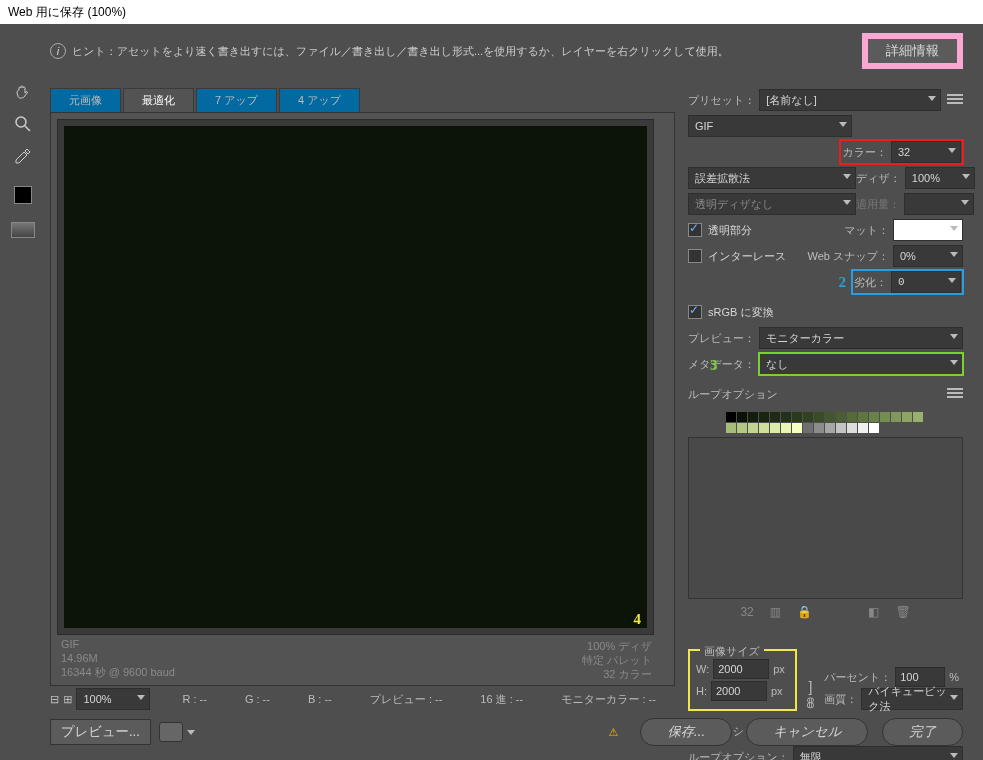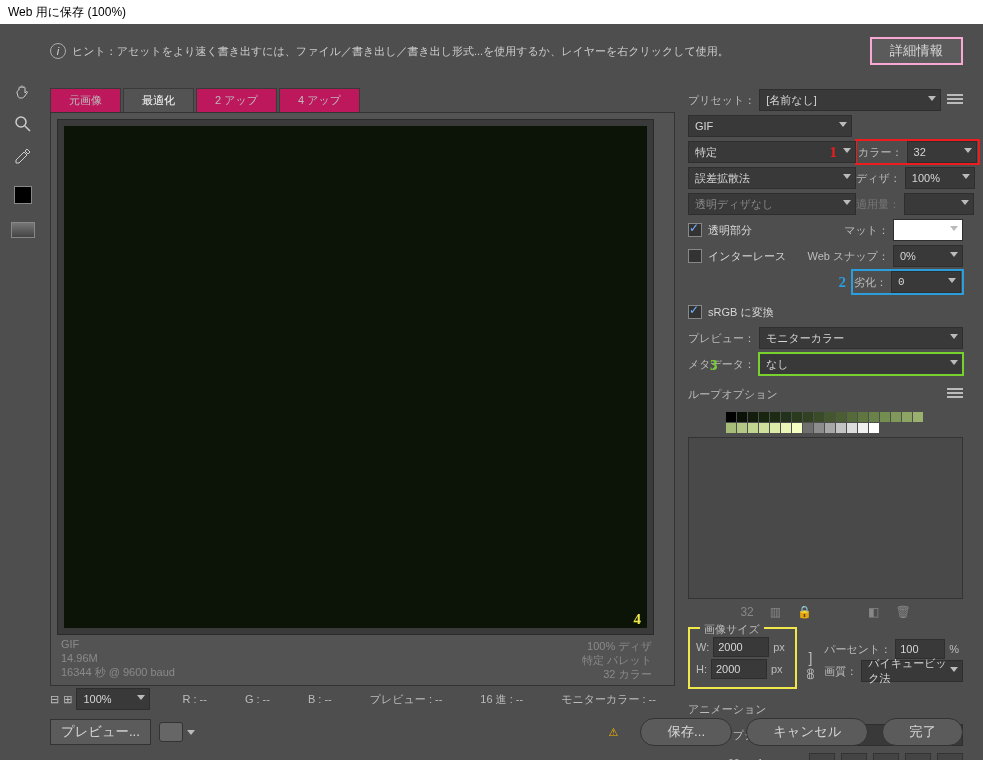--- a/index.html
+++ b/index.html
@@ -17,29 +17,29 @@
     --highlight-green:#77d22d;
     --highlight-yellow:#f0e84a;
   }
   html,body{margin:0;padding:0;background:#eee;font-family:"Meiryo UI","Yu Gothic UI","MS PGothic",sans-serif;font-size:11px;color:var(--text);}
   .window{width:983px;height:760px;background:var(--bg-app);position:relative;}
   .titlebar{height:24px;background:#fff;color:#000;display:flex;align-items:center;padding:0 8px;font-size:12px;}
   .content{position:absolute;top:24px;left:0;right:0;bottom:0;background:var(--bg-app);}
   .hintbar{position:absolute;top:16px;left:50px;right:20px;height:22px;display:flex;align-items:center;}
   .hintbar .info-icon{width:14px;height:14px;border:1px solid #aaa;border-radius:50%;display:inline-flex;align-items:center;justify-content:center;margin-right:6px;font-style:italic;}
   .hintbar .hinttext{color:#ccc;}
-  .hintbar .more-btn{margin-left:auto;background:#5b5b5b;border:2px solid #f9a8d4;padding:3px 18px;color:var(--text);}
+  .hintbar .more-btn{margin-left:auto;background:#5b5b5b;border:6px solid #f9a8d4;padding:3px 18px;color:var(--text);}
   .toolcol{position:absolute;left:8px;top:58px;width:30px;display:flex;flex-direction:column;align-items:center;gap:12px;}
   .tool{width:20px;height:20px;display:flex;align-items:center;justify-content:center;color:#ccc;}
   .swatch{width:16px;height:16px;background:#000;border:1px solid #888;margin-top:8px;}
   .slicebtn{width:22px;height:14px;border:1px solid #888;background:linear-gradient(#777,#444);margin-top:6px;}
 
   .viewpanel{position:absolute;left:50px;top:64px;width:625px;bottom:74px;}
   .tabs{display:flex;height:24px;}
-  .tab{padding:0 18px;display:flex;align-items:center;color:var(--text-dim);background:#be185d;border:1px solid #3a3a3a;border-bottom:none;margin-right:2px;}
+  .tab{padding:0 18px;display:flex;align-items:center;color:var(--text-dim);background:#0369a1;border:1px solid #3a3a3a;border-bottom:none;margin-right:2px;}
   .tab.active{background:var(--bg-panel);color:#fff;}
   .preview-wrap{position:absolute;top:24px;left:0;right:0;bottom:0;border:1px solid #333;background:var(--bg-panel);}
   .preview-inner{position:absolute;top:6px;left:6px;right:20px;bottom:50px;border:1px solid #2b2b2b;background:var(--bg-dark);}
   .canvas{position:absolute;top:6px;left:6px;right:6px;bottom:6px;background:#0c1307;}
   .info-readout{position:absolute;left:10px;right:22px;bottom:4px;height:44px;color:var(--text-muted);font-size:11px;line-height:14px;}
   .info-readout .right{position:absolute;right:0;bottom:0;text-align:right;}
 
   .sidepanel{position:absolute;right:20px;top:64px;width:275px;bottom:50px;}
   .row{display:flex;align-items:center;height:24px;margin-bottom:2px;}
   .lbl{color:var(--text-dim);margin-right:4px;white-space:nowrap;}
@@ -69,21 +69,21 @@
 
   .anim{margin-top:8px;}
   .anim .ctrlrow{display:flex;align-items:center;gap:6px;margin-top:6px;}
   .playbtn{width:24px;height:18px;border:1px solid #333;background:#444;display:flex;align-items:center;justify-content:center;color:#ccc;font-size:10px;}
 
   .statusbar{position:absolute;left:50px;right:300px;bottom:50px;height:22px;display:flex;align-items:center;gap:20px;color:var(--text-dim);}
   .statusbar .zoom{display:flex;align-items:center;gap:4px;margin-right:12px;}
   .statusbar .seg{margin-right:18px;}
 
   .footer{position:absolute;left:50px;right:20px;bottom:14px;height:28px;display:flex;align-items:center;}
-  .btn{background:#5b5b5b;border:1px solid #333;border-radius:14px;padding:4px 26px;color:var(--text);margin-left:14px;}
+  .btn{background:#5b5b5b;border:1px solid #333;border-radius:14px;padding:4px 26px;color:var(--text);margin-left:14px;font-style:italic;}
   .smallbtn{background:#5b5b5b;border:1px solid #333;padding:3px 10px;color:var(--text);}
   .warn{color:#f7b500;margin-left:auto;margin-right:8px;}
 
   svg{display:block;}
 </style>
 </head>
 <body>
 
 <div class="window">
 
@@ -117,21 +117,21 @@
           </svg>
         </div>
       <div class="swatch"></div>
       <div class="slicebtn"></div>
     </div>
 
     <div class="viewpanel">
       <div class="tabs">
         <div class="tab">元画像</div>
         <div class="tab active">最適化</div>
-        <div class="tab">2 アップ</div>
+        <div class="tab">7 アップ</div>
         <div class="tab">4 アップ</div>
       </div>
       <div class="preview-wrap">
         <div class="preview-inner">
           <div class="canvas"></div>
           <span class="callout" style="position:absolute;right:12px;bottom:6px;color:var(--highlight-yellow);">4</span>
         </div>
         <div class="info-readout">
           <div>GIF</div>
           <div>14.96M</div>
@@ -161,25 +161,20 @@
       </div>
 
       <div class="row">
         <div class="select" style="width:150px;flex:none">
             <span>GIF</span>
             <span class="arrow"></span>
           </div>
       </div>
 
       <div class="row">
-        <div class="select" style="width:154px;flex:none;position:relative">
-          <span>特定</span>
-          <span class="callout" style="position:absolute;right:18px;color:var(--highlight-red);">1</span>
-          <span class="arrow"></span>
-        </div>
         <div style="flex:1"></div>
         <div class="hl-red" style="display:flex;align-items:center;padding:1px 2px;">
           <span class="lbl">カラー：</span>
           <div class="select" style="width:56px;flex:none">
               <span>32</span>
               <span class="arrow"></span>
             </div>
         </div>
       </div>
 
@@ -314,21 +309,21 @@
         <div class="ct-tools">
           <span>32</span>
           <span>▥</span>
           <span>🔒</span>
           <span style="flex-basis:24px"></span>
           <span>◧</span>
           <span>🗑</span>
         </div>
       </div>
 
-      <div style="display:flex;gap:7px;align-items:center;">
+      <div style="display:flex;gap:7px;align-items:flex-end;margin-top:22px;">
         <div class="imgSize hl-yellow" style="width:112px">
           <span class="legend">画像サイズ</span>
           <div class="row" style="height:20px;">
             <span class="lbl">W:</span>
             <span class="numbox">2000</span>
             <span class="lbl" style="margin-left:4px">px</span>
           </div>
           <div class="row" style="height:20px;">
             <span class="lbl">H:</span>
             <span class="numbox">2000</span>

